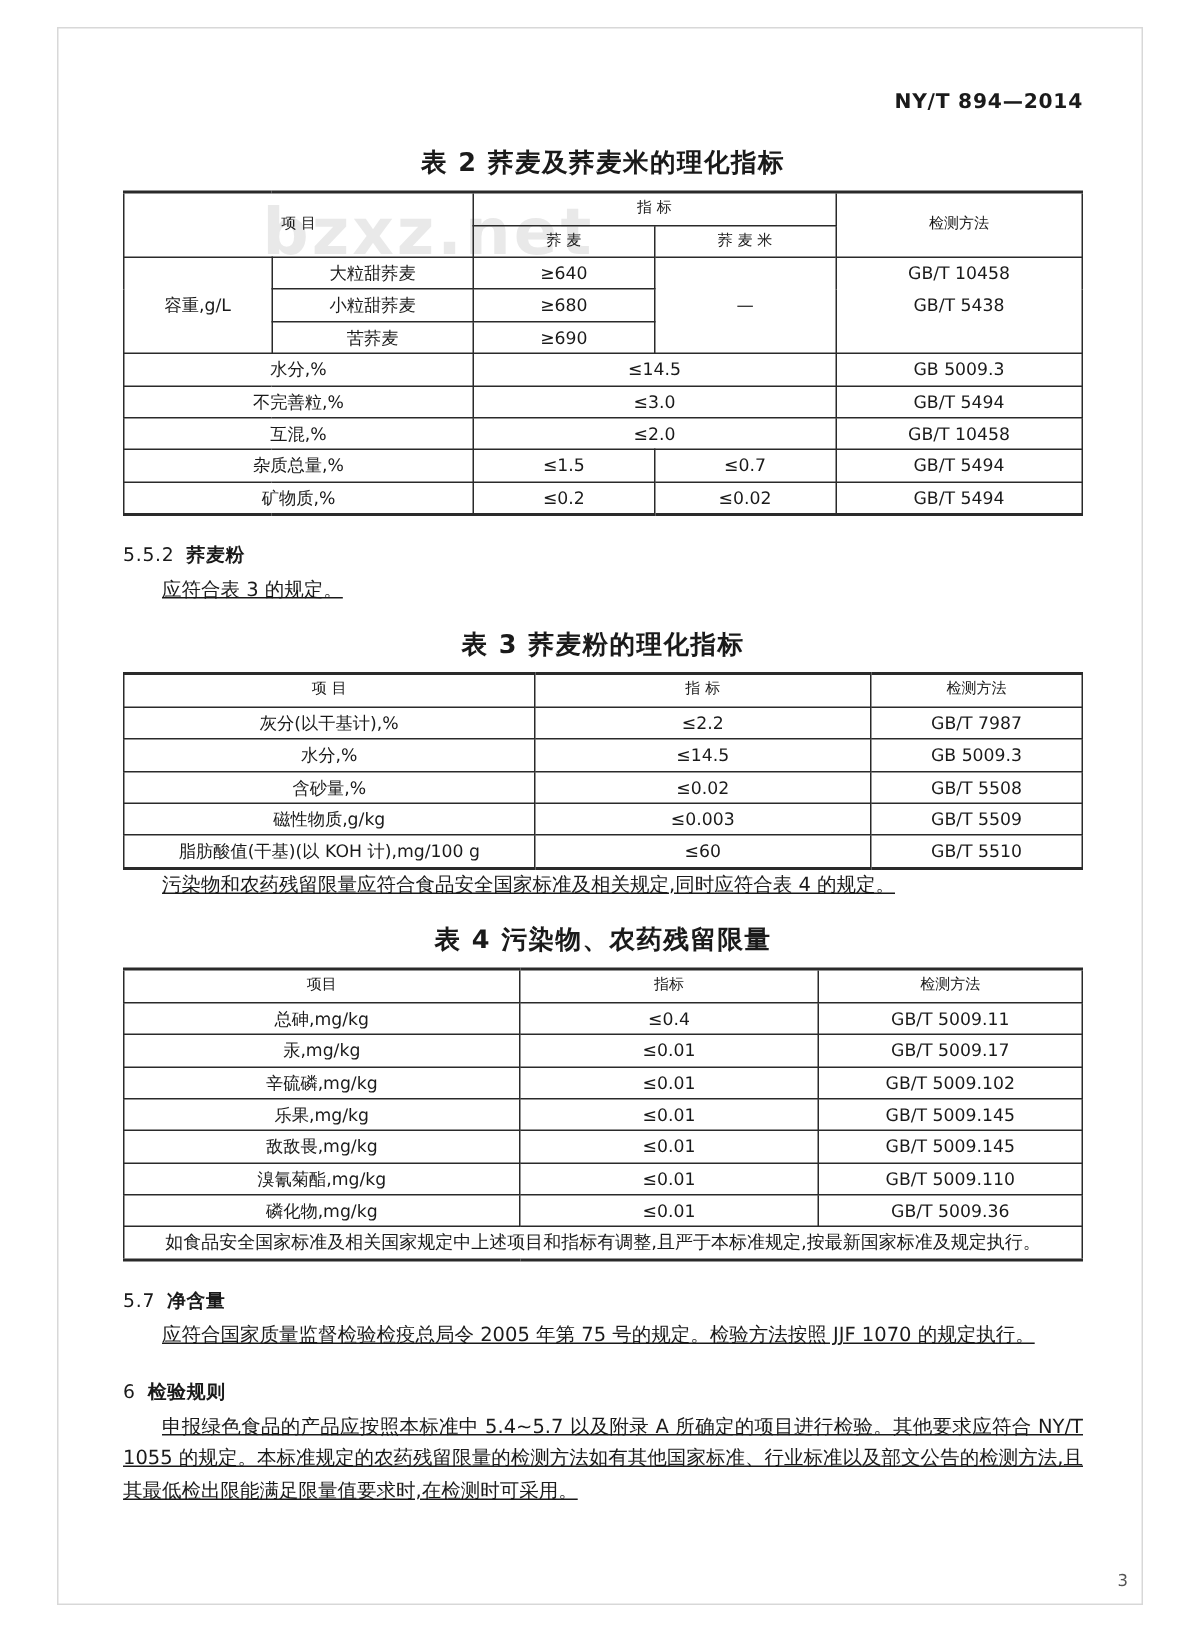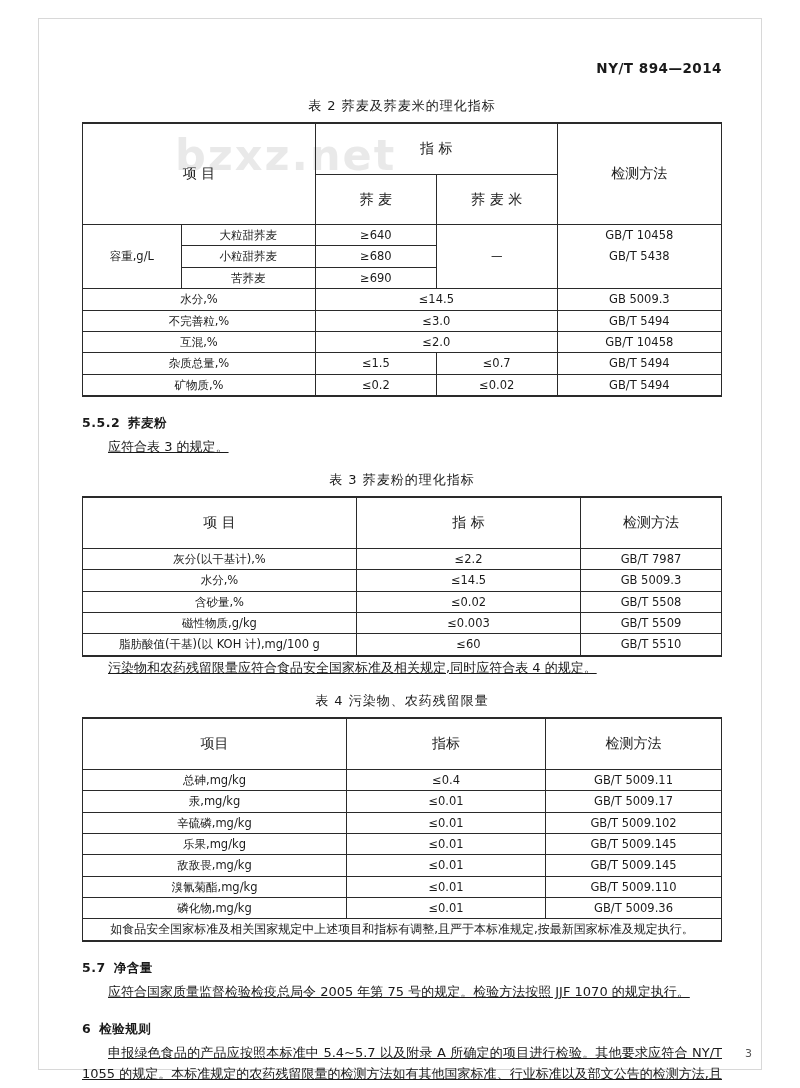--- a/index.html
+++ b/index.html
@@ -55,22 +55,22 @@
     font-size: 13.5px;
     font-weight: bold;
     letter-spacing: 0.5px;
     padding-bottom: 5px;
     margin-bottom: 16px;
   }
 
   
   .tbl-caption {
     text-align: center;
-    font-size: 13px;
-    font-weight: normal;
+    font-size: 17px;
+    font-weight: bold;
     margin: 14px 0 7px 0;
     letter-spacing: 1px;
   }
 
   
   table.std {
     border-collapse: collapse;
     width: 100%;
     font-size: 11.5px;
     position: relative;
@@ -80,38 +80,38 @@
   table.std td, table.std th {
     border: 1px solid #2a2a2a;
     padding: 3px 4px;
     text-align: center;
     font-weight: normal;
     line-height: 1.25;
     background: transparent;
   }
   table.std .thick-top { border-top-width: 2px; }
   table.std .thick-bottom { border-bottom-width: 2px; }
-  table.std tr.hdr td { font-size: 14px; padding: 16px 4px; }
+  table.std tr.hdr td { font-size: 10px; padding: 4px 4px; }
   table.std .nb-b { border-bottom: none; }
   table.std .nb-t { border-top: none; }
   .note-cell {
     text-align: left;
     font-size: 12px;
     padding: 3px 6px;
   }
 
   
   .sec-head {
     font-size: 12.5px;
     font-weight: bold;
     margin: 18px 0 4px 0;
     letter-spacing: 0.5px;
   }
   .sec-head .num {
-    font-weight: bold;
+    font-weight: normal;
     margin-right: 8px;
   }
   .para {
     font-size: 13px;
     line-height: 1.65;
     text-indent: 2em;
     margin: 2px 0;
     text-align: justify;
     text-decoration: underline;
   }

